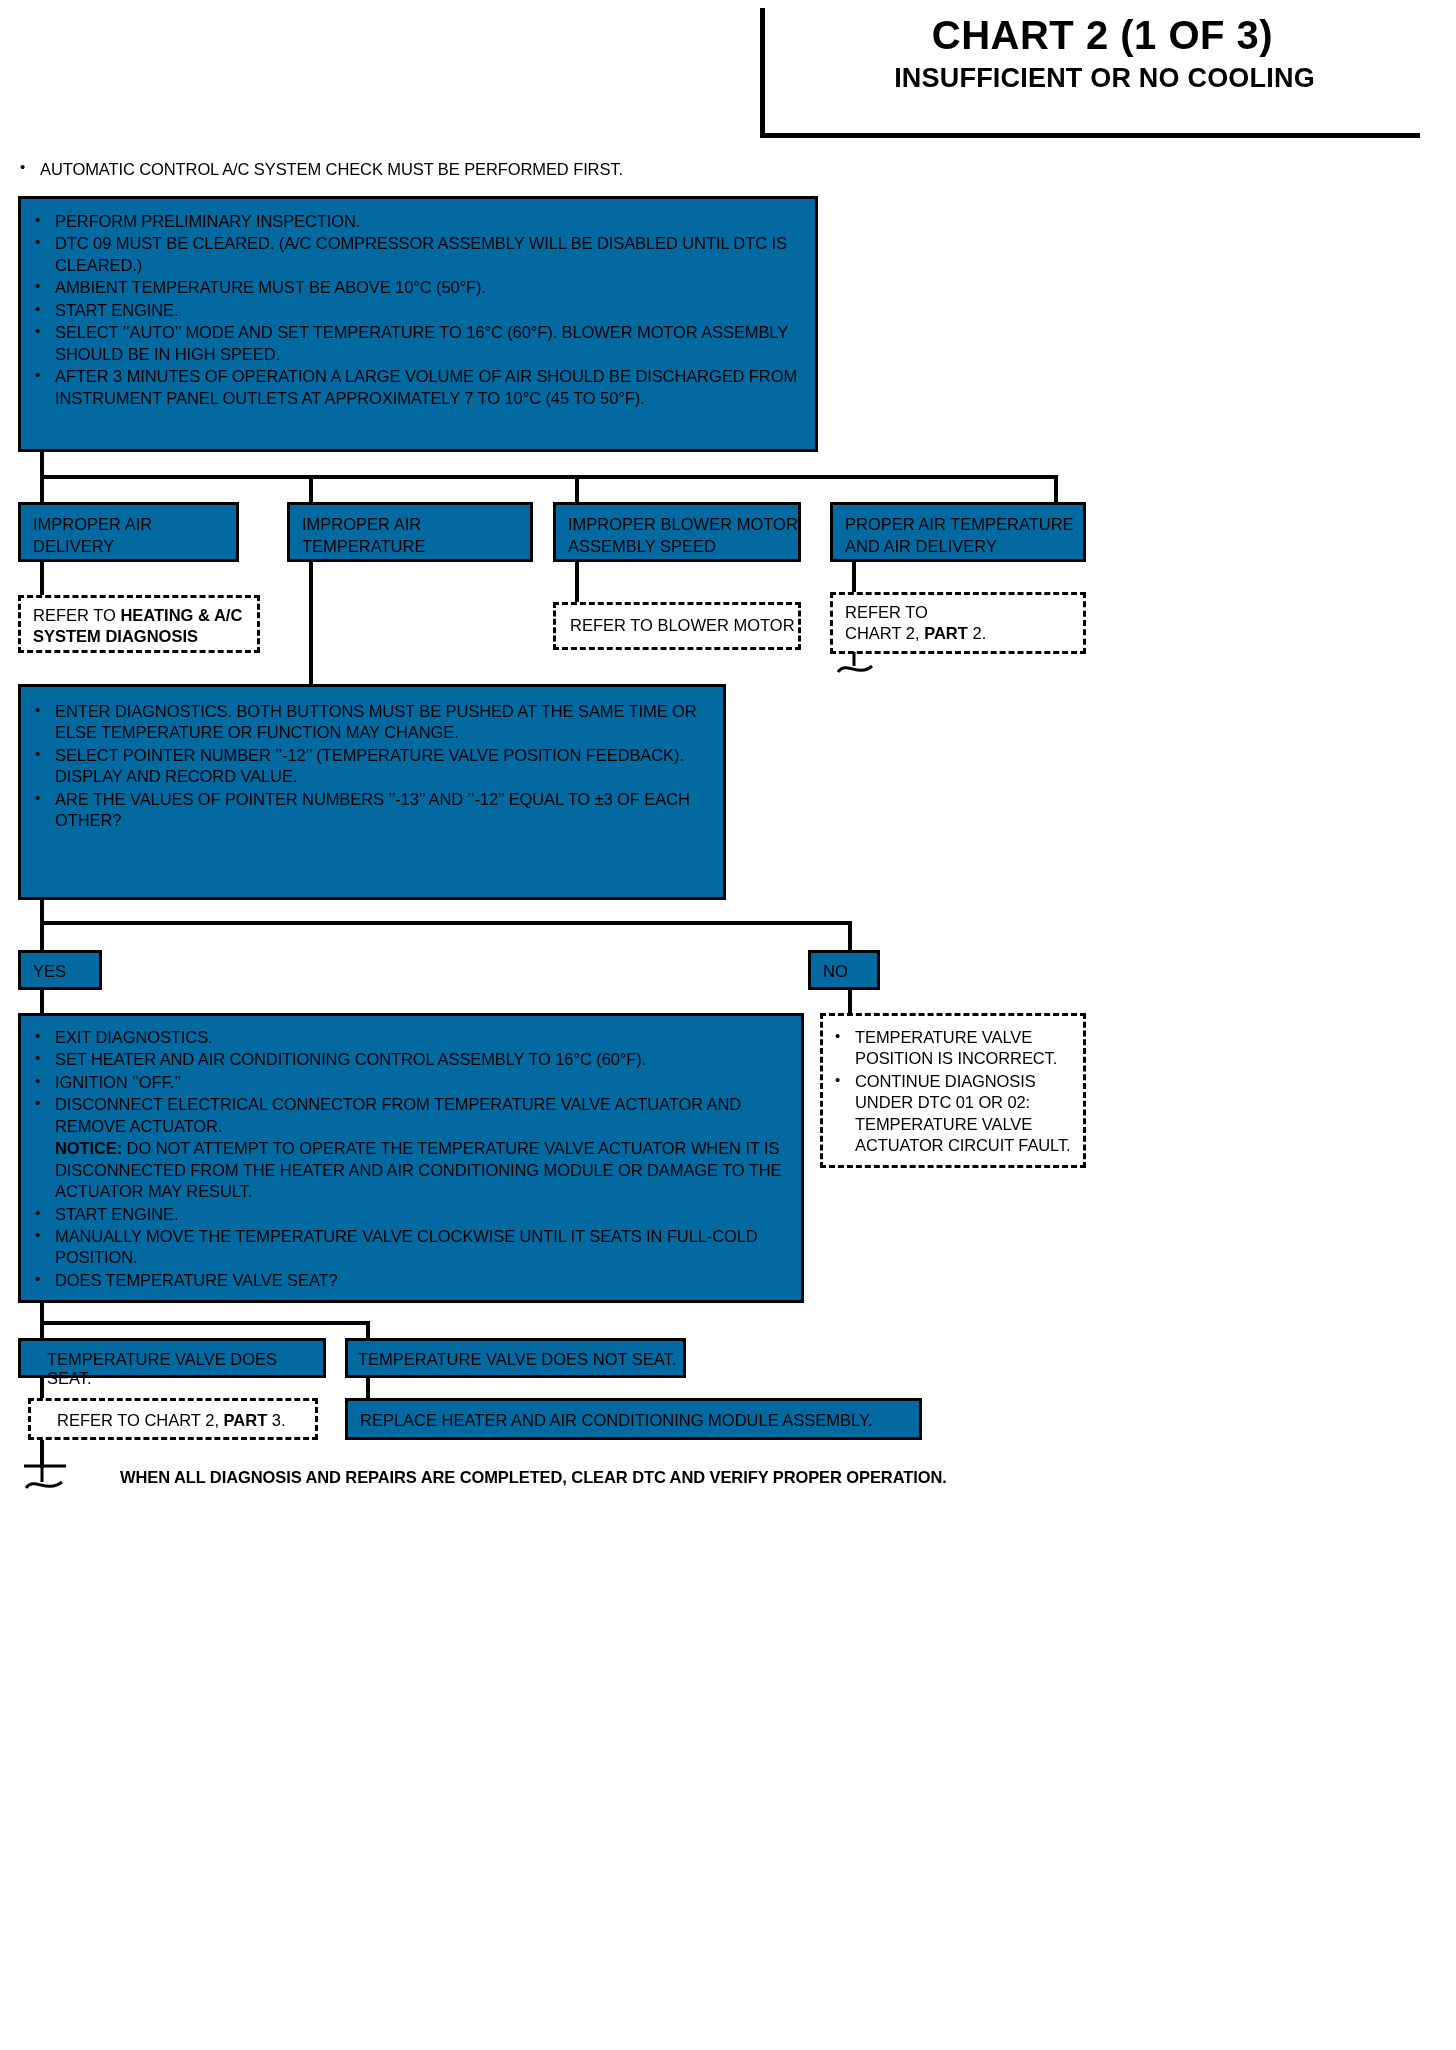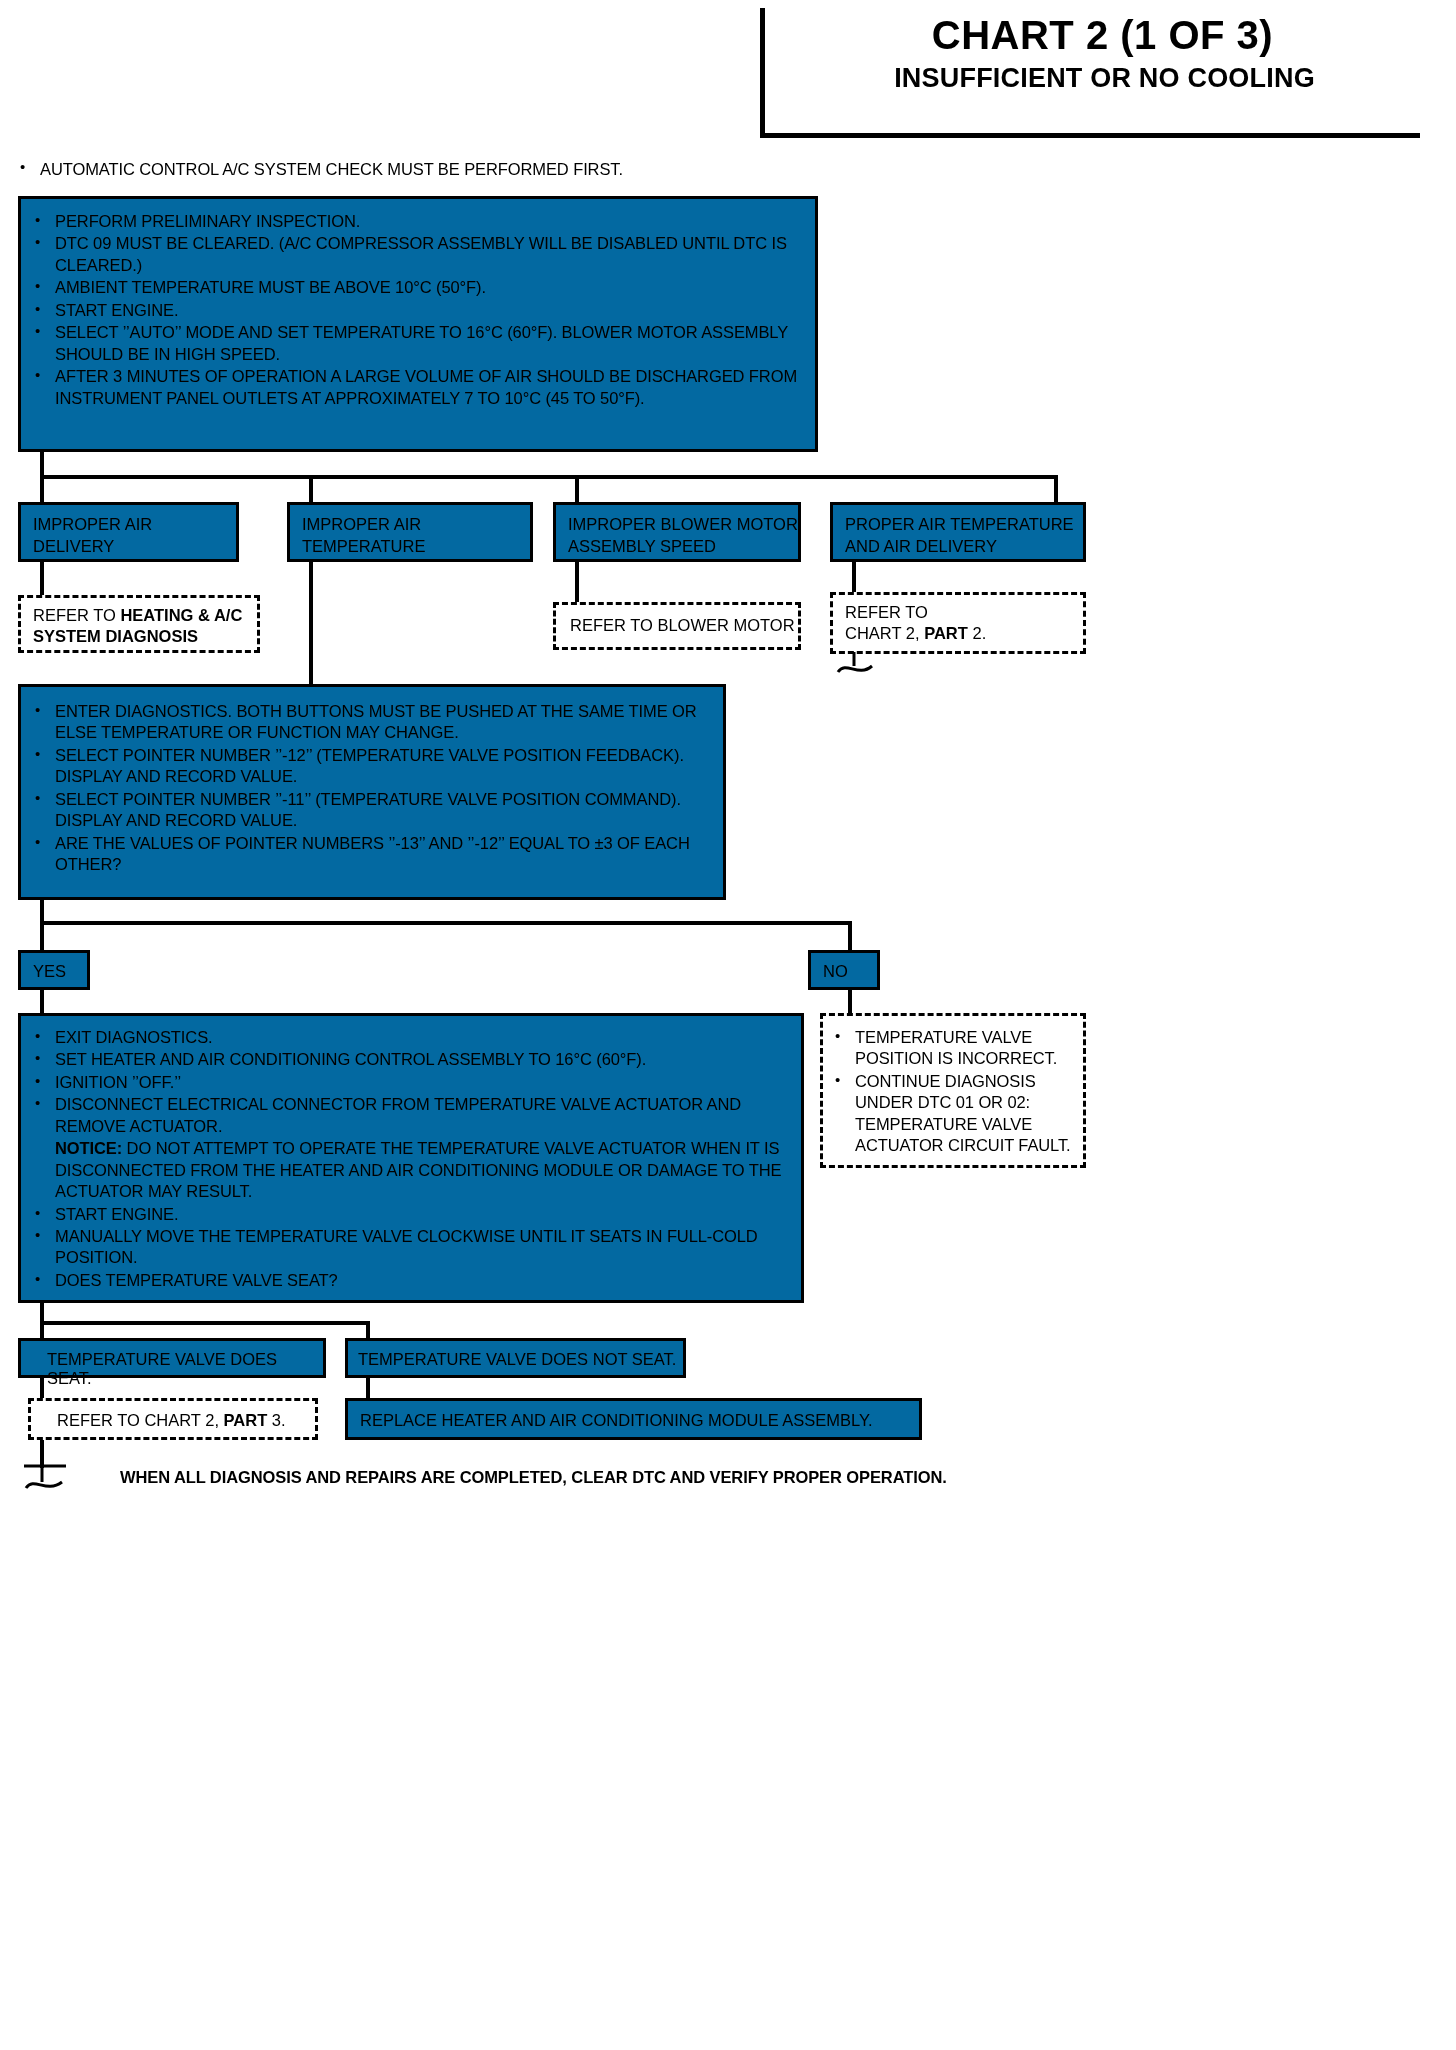--- a/index.html
+++ b/index.html
@@ -61,21 +61,21 @@
   #cat-air-temp{left:287px;top:502px;width:246px;}
   #cat-blower{left:553px;top:502px;width:248px;}
   #cat-proper{left:830px;top:502px;width:256px;}
 
   #refer-heating{left:18px;top:595px;width:242px;height:58px;padding:7px 0 0 12px;font-size:16.5px;line-height:1.3;}
   #refer-blower{left:553px;top:602px;width:248px;height:48px;padding:11px 0 0 14px;font-size:16.5px;}
   #refer-part2{left:830px;top:592px;width:256px;height:62px;padding:7px 0 0 12px;font-size:16.5px;line-height:1.3;}
 
   #box-diag{left:18px;top:684px;width:708px;height:216px;padding:14px 18px 8px 8px;}
 
-  #yes-box{left:18px;top:950px;width:72px;height:40px;padding:9px 0 0 12px;font-size:16.5px;}
+  #yes-box{left:18px;top:950px;width:84px;height:40px;padding:9px 0 0 12px;font-size:16.5px;}
   #no-box{left:808px;top:950px;width:72px;height:40px;padding:9px 0 0 12px;font-size:16.5px;}
 
   #box-exit{left:18px;top:1013px;width:786px;height:290px;padding:11px 10px 8px 8px;}
   #box-tempvalve{left:820px;top:1013px;width:266px;height:155px;padding:11px 6px 8px 6px;}
   #box-tempvalve .bl li{font-size:16.5px;line-height:1.3;}
 
   #seat-yes{left:18px;top:1338px;width:308px;height:40px;padding:9px 0 0 26px;font-size:16.5px;}
   #seat-no{left:345px;top:1338px;width:341px;height:40px;padding:9px 0 0 10px;font-size:16.5px;}
 
   #refer-part3{left:28px;top:1398px;width:290px;height:42px;padding:10px 0 0 26px;font-size:16.5px;}
@@ -148,21 +148,20 @@
 </div>
 
 <svg class="abs" style="left:832px;top:652px;width:60px;height:28px;">
   <path d="M22 0 L22 14 M6 20 C 14 8, 26 26, 40 14" stroke="#000" stroke-width="3" fill="none"></path>
 </svg>
 
 <div class="abs solidbox" id="box-diag">
   <ul class="bl">
     <li>ENTER DIAGNOSTICS. BOTH BUTTONS MUST BE PUSHED AT THE SAME TIME OR ELSE TEMPERATURE OR FUNCTION MAY CHANGE.</li>
     <li>SELECT POINTER NUMBER ’’-12’’ (TEMPERATURE VALVE POSITION FEEDBACK). DISPLAY AND RECORD VALUE.</li>
-    <li>SELECT POINTER NUMBER ’’-11’’ (TEMPERATURE VALVE POSITION COMMAND). DISPLAY AND RECORD VALUE.</li>
     <li>ARE THE VALUES OF POINTER NUMBERS ’’-13’’ AND ’’-12’’ EQUAL TO ±3 OF EACH OTHER?</li>
   </ul>
 </div>
 
 <div class="line" style="left:40px;top:900px;width:4px;height:24px;"></div>
 <div class="line" style="left:40px;top:921px;width:812px;height:4px;"></div>
 <div class="line" style="left:40px;top:921px;width:4px;height:30px;"></div>
 <div class="line" style="left:848px;top:921px;width:4px;height:30px;"></div>
 
 <div class="abs solidbox" id="yes-box">

